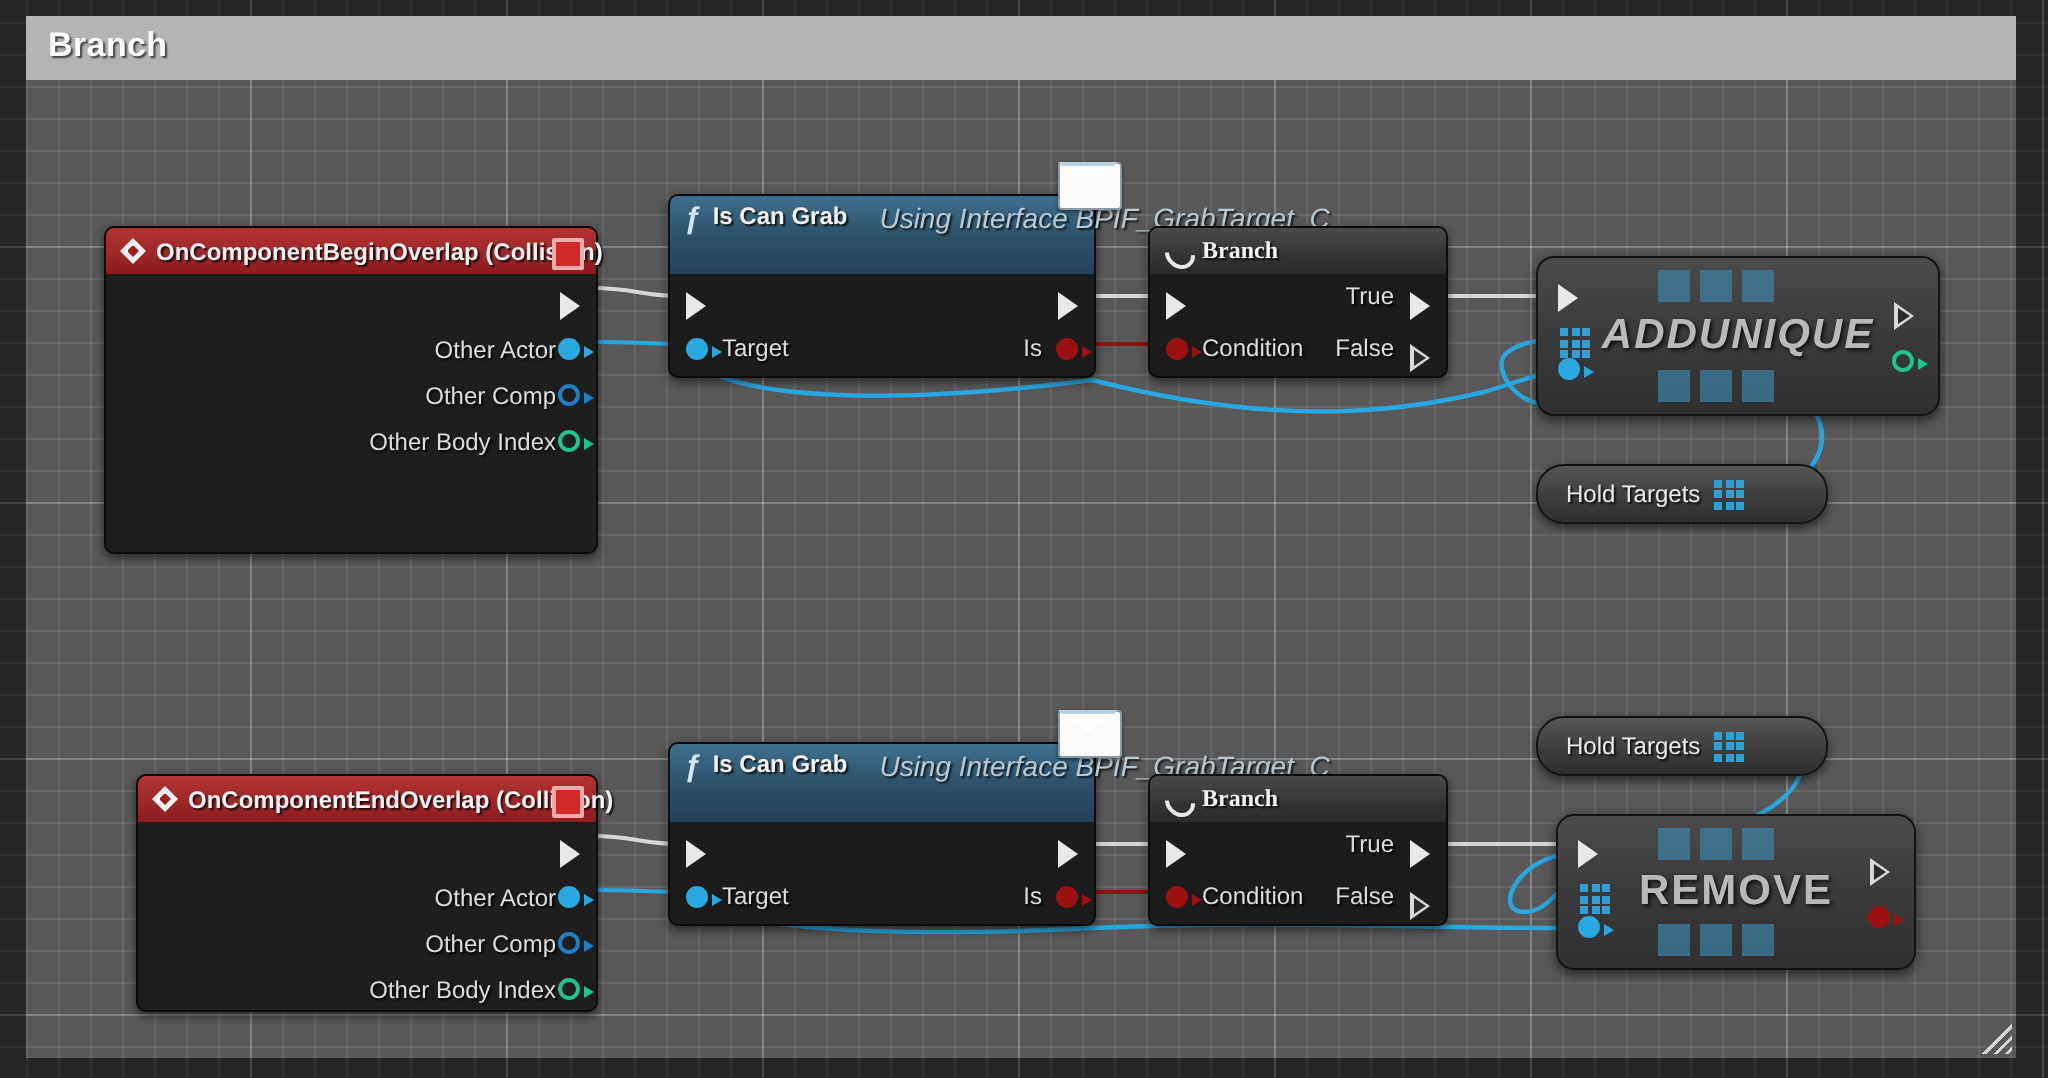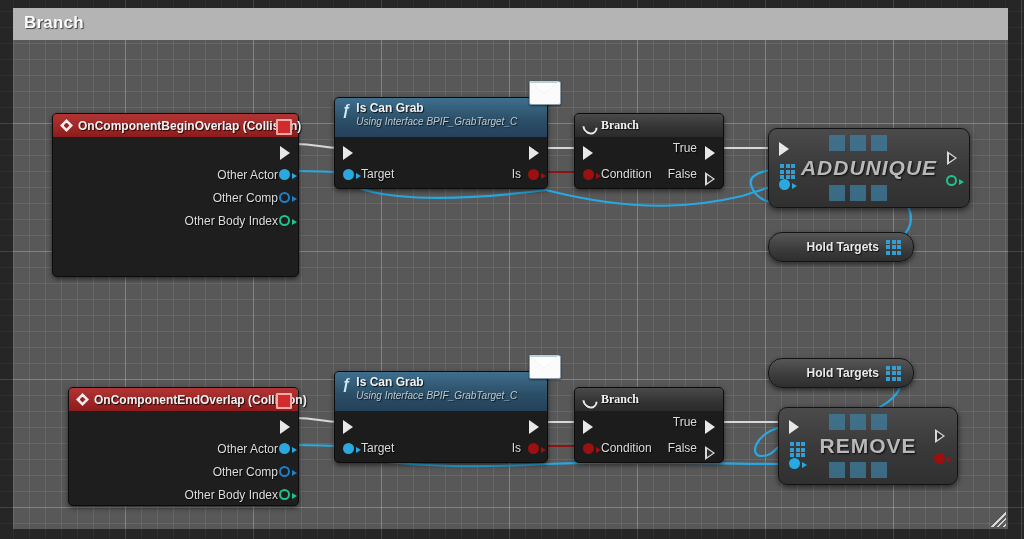--- a/index.html
+++ b/index.html
@@ -69,23 +69,23 @@
        clip-path:polygon(50% 0,100% 50%,50% 100%,0 50%);}
   .ev-del{position:absolute;right:6px;top:5px;width:12px;height:12px;
        border:2px solid #f0abab;background:#d22b2b;border-radius:1px;}
 
   
   .fn .nhead{height:36px;align-items:flex-start;padding-top:3px;
        background:linear-gradient(to bottom,#3e6f8e 0%,#2c4f68 55%,#24415a 100%);
        border-radius:4px 4px 0 0;}
   .fn .fico{font-size:15px;font-style:italic;font-weight:bold;color:#cfe7f7;
        margin-right:6px;line-height:15px;margin-top:1px;flex:0 0 auto;}
-  .fn .ftxt{display:flex;flex-direction:column;line-height:1.25;}
-  .fn .fsub{font-size:10px;font-style:italic;color:#b9c9d4;
-       text-shadow:1px 1px 1px rgba(0,0,0,.7);white-space:nowrap;}
+  .fn .ftxt{display:flex;flex-direction:row;line-height:1.25;}
+  .fn .fsub{font-size:14px;font-style:italic;color:#b9c9d4;
+       text-shadow:1px 1px 1px rgba(0,0,0,.7);white-space:nowrap;margin-left:16px;}
   .envelope{position:absolute;width:30px;height:22px;right:-14px;top:-17px;
        background:#fbfbfb;border:1px solid #8a9aa6;border-radius:2px;
        box-shadow:0 1px 2px rgba(0,0,0,.5);}
   .envelope::before{content:"";position:absolute;left:-1px;top:-1px;
        width:0;height:0;border-left:15px solid transparent;
        border-right:15px solid transparent;border-top:13px solid #b8cfe0;}
   .envelope::after{content:"";position:absolute;left:1px;top:1px;
        width:0;height:0;border-left:13px solid transparent;
        border-right:13px solid transparent;border-top:11px solid #fdfdfd;}
 
@@ -106,22 +106,22 @@
        font-size:21px;font-weight:bold;color:#b9b9b9;letter-spacing:1px;
        text-shadow:1px 1px 2px rgba(0,0,0,.8);z-index:3;}
   .cmp .arrgrid{position:absolute;z-index:1;display:grid;
        grid-template-columns:repeat(3,16px);grid-auto-rows:16px;gap:5px;}
   .cmp .arrgrid i{background:#3f7ea0;opacity:.75;display:block;}
 
   
   .varnode{position:absolute;height:28px;border-radius:14px;
        background:linear-gradient(to bottom,#565656 0%,#3d3d3d 55%,#2e2e2e 100%);
        border:1px solid #141414;box-shadow:0 2px 5px rgba(0,0,0,.55);
-       display:flex;align-items:center;justify-content:flex-end;
-       padding:0 12px 0 14px;gap:7px;font-weight:bold;}
+       display:flex;align-items:center;justify-content:flex-start;
+       padding:0 12px 0 14px;gap:7px;}
   .varnode .vlabel{font-size:12px;color:#eaeaea;white-space:nowrap;
        text-shadow:1px 1px 1px rgba(0,0,0,.8);}
 
   
   .pinrow{position:relative;height:23px;display:flex;align-items:center;}
   .pinrow.right{justify-content:flex-end;padding-right:20px;}
   .plabel{font-size:12px;color:#dcdcdc;white-space:nowrap;
        text-shadow:1px 1px 1px rgba(0,0,0,.85);}
   
   .exec{width:0;height:0;border-top:7px solid transparent;

